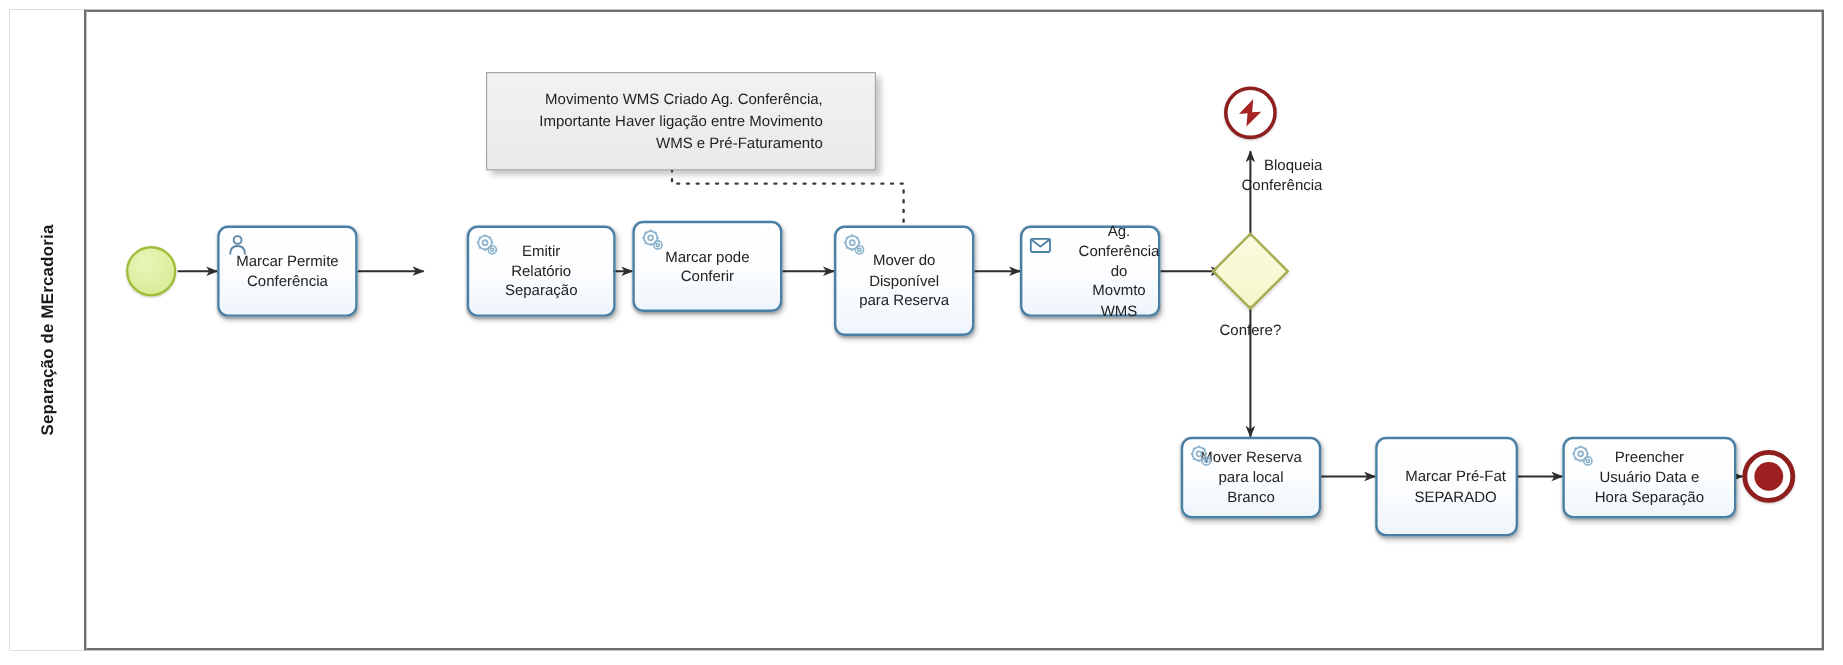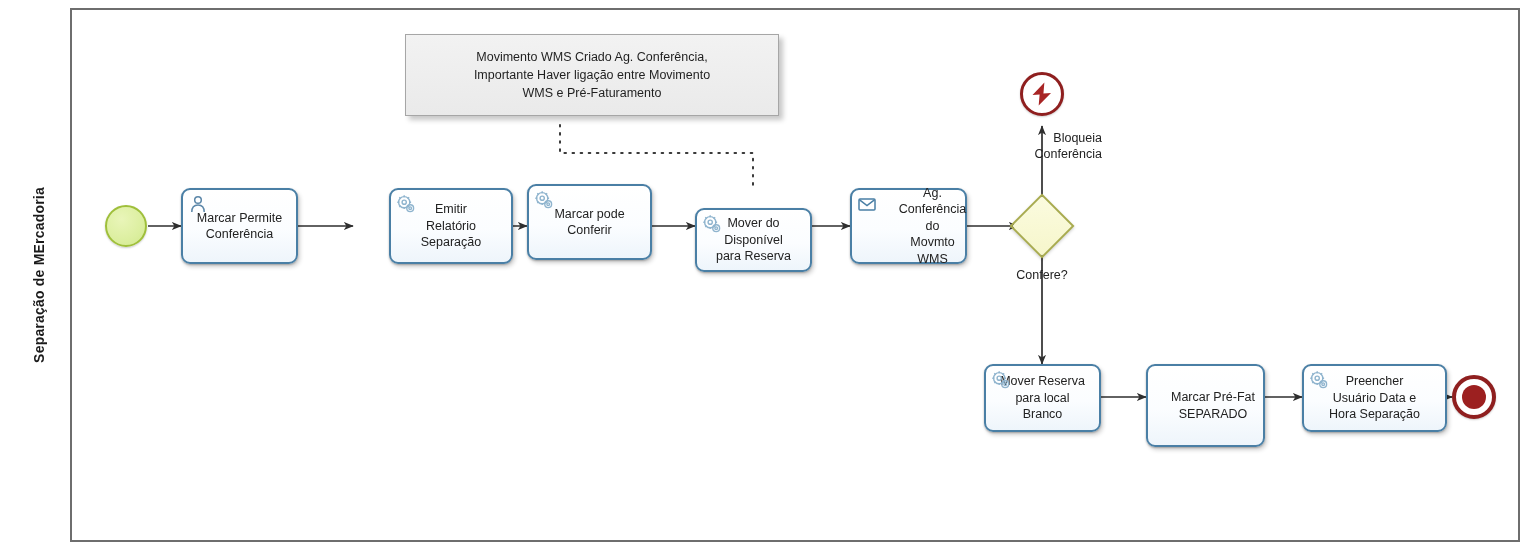--- a/index.html
+++ b/index.html
@@ -172,21 +172,21 @@
 
     <line x1="1101" y1="397" x2="1146" y2="397" stroke="#2e2e2e" stroke-width="1.7" marker-end="url(#arr)"></line>
 
     <line x1="1265" y1="397" x2="1302" y2="397" stroke="#2e2e2e" stroke-width="1.7" marker-end="url(#arr)"></line>
 
     <line x1="1428" y1="397" x2="1452" y2="397" stroke="#2e2e2e" stroke-width="1.7" marker-end="url(#arr)"></line>
 
     <path d="M 560,125 L 560,153 L 753,153 L 753,190" fill="none" stroke="#3a3a3a" stroke-width="2" stroke-dasharray="1.6 6.5" stroke-linecap="round"></path>
   </svg>
 
-  <div class="annotation" style="left:405px; top:34px; width:374px; height:82px;">
+  <div class="annotation" style="left:405px; top:60px; width:325px; height:82px;text-align:right;">
     <div class="annotation-text">Movimento WMS Criado Ag. Conferência,
 Importante Haver ligação entre Movimento
 WMS e Pré-Faturamento</div>
   </div>
 
   <div class="ev start-event" style="left:105px; top:205px;"></div>
 
   <div class="task" style="left:181px; top:188px; width:117px; height:76px;">
     <span class="task-icon">
       <svg viewBox="0 0 20 20" width="20" height="20">
@@ -224,21 +224,21 @@
           <path d="M8.2 1.3 v2 M8.2 13.1 v2 M1.3 8.2 h2 M13.1 8.2 h2 M3.3 3.3 l1.4 1.4 M11.7 11.7 l1.4 1.4 M13.1 3.3 l-1.4 1.4 M4.7 11.7 l-1.4 1.4"></path>
           <circle cx="14.2" cy="14.2" r="3.4"></circle>
           <circle cx="14.2" cy="14.2" r="1.3"></circle>
         </g>
       </svg>
     </span>
     <span class="task-label">Marcar pode
 Conferir</span>
   </div>
 
-  <div class="task" style="left:695px; top:188px; width:117px; height:64px;margin-top:20px;">
+  <div class="task" style="left:695px; top:188px; width:117px; height:92px;">
     <span class="task-icon">
       <svg viewBox="0 0 20 20" width="20" height="20">
         <g fill="none" stroke="#8fb4ce" stroke-width="1.4">
           <circle cx="8.2" cy="8.2" r="5.6"></circle>
           <circle cx="8.2" cy="8.2" r="2.1"></circle>
           <path d="M8.2 1.3 v2 M8.2 13.1 v2 M1.3 8.2 h2 M13.1 8.2 h2 M3.3 3.3 l1.4 1.4 M11.7 11.7 l1.4 1.4 M13.1 3.3 l-1.4 1.4 M4.7 11.7 l-1.4 1.4"></path>
           <circle cx="14.2" cy="14.2" r="3.4"></circle>
           <circle cx="14.2" cy="14.2" r="1.3"></circle>
         </g>
       </svg>

